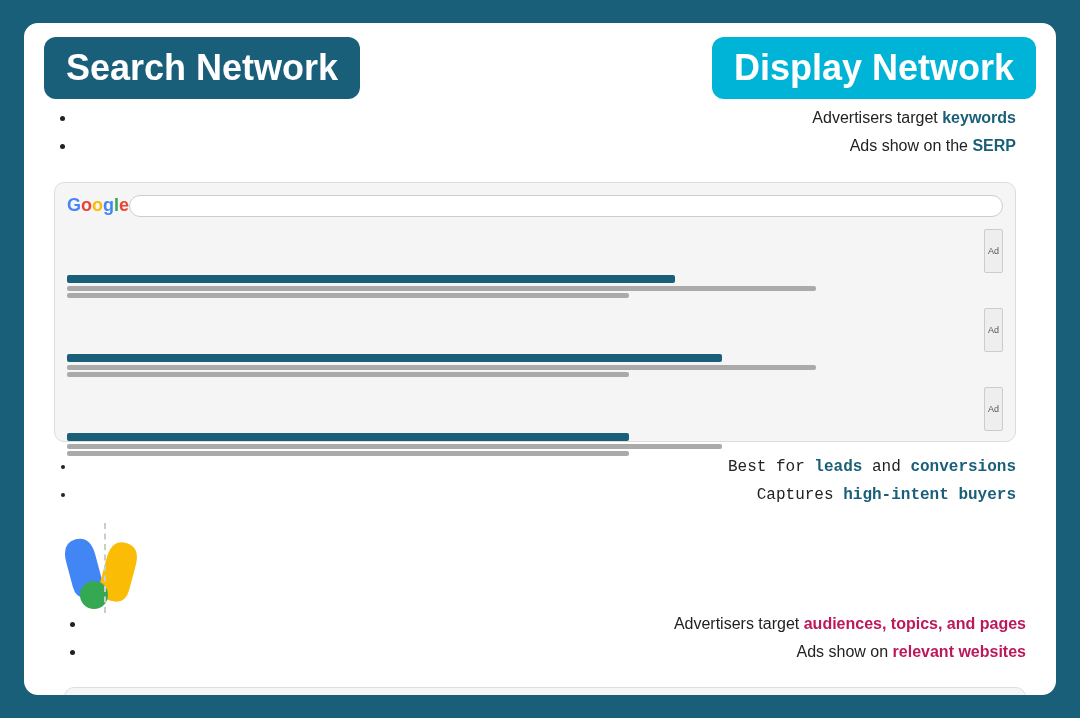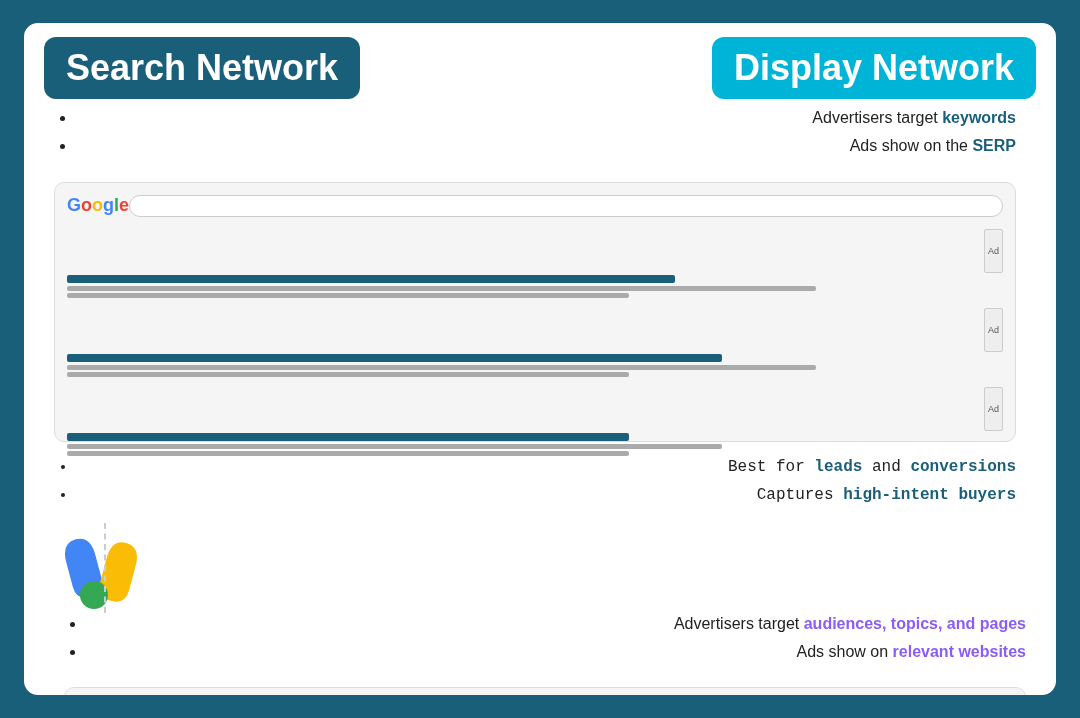--- a/index.html
+++ b/index.html
@@ -73,21 +73,21 @@
       font-size: 16px;
       color: #222;
       margin-bottom: 6px;
       line-height: 1.4;
     }
     .highlight-blue {
       color: #1a5f7a;
       font-weight: bold;
     }
     .highlight-cyan {
-      color: #8b5cf6;
+      color: #be185d;
       font-weight: bold;
     }
     .mock-browser {
       background: #f5f5f5;
       border-radius: 10px;
       border: 1.5px solid #ddd;
       padding: 12px 12px 12px 12px;
       margin: 8px 0;
       flex: 1;
       min-height: 220px;

